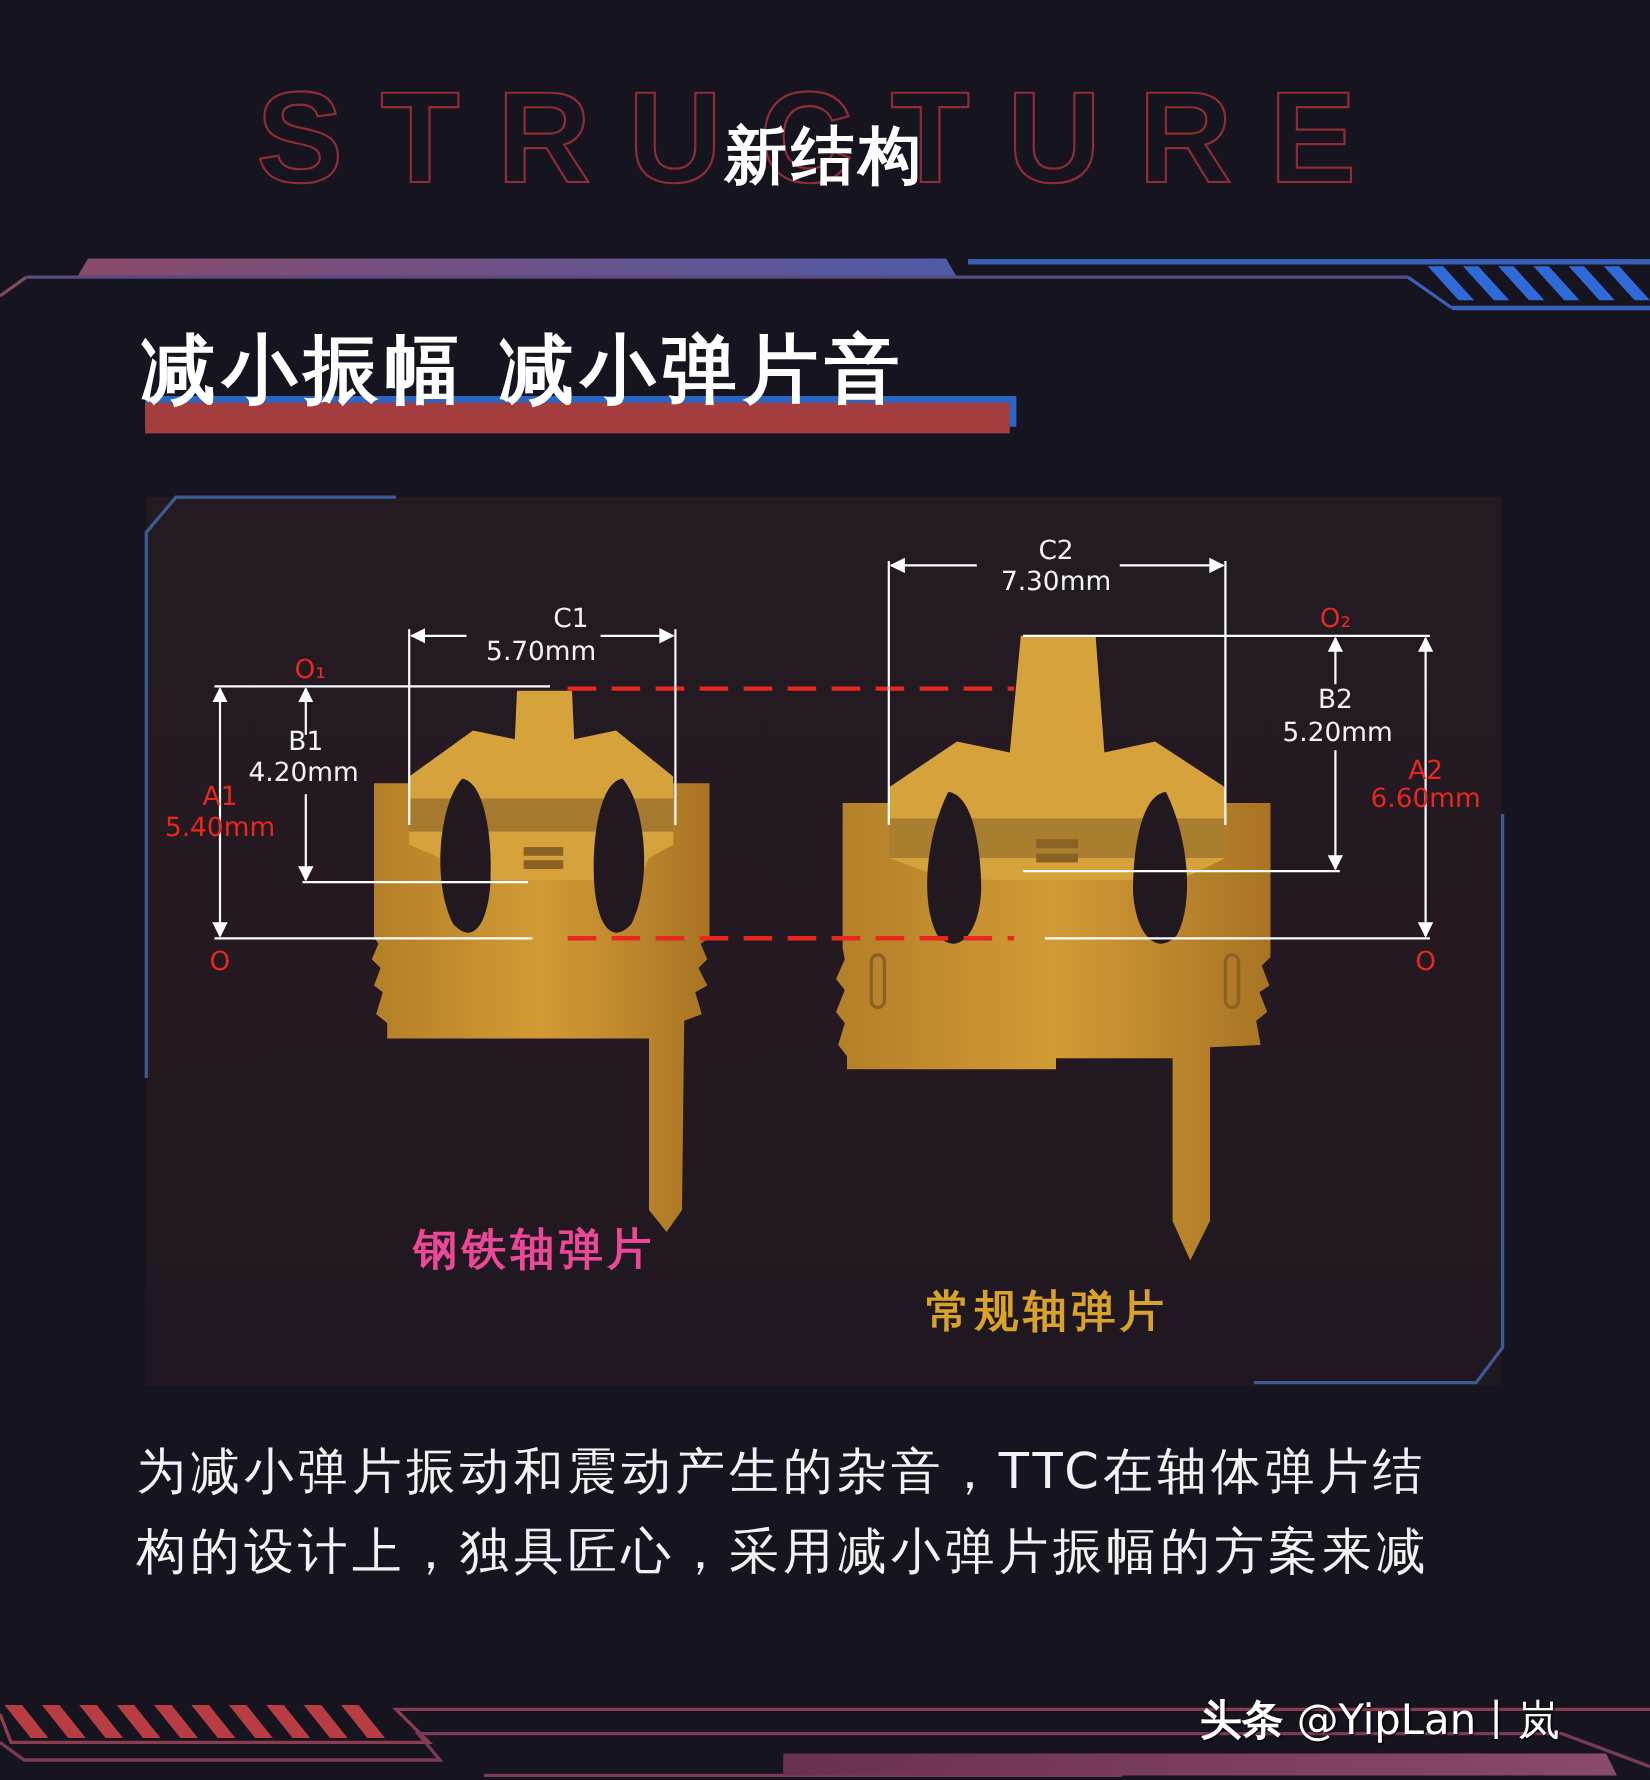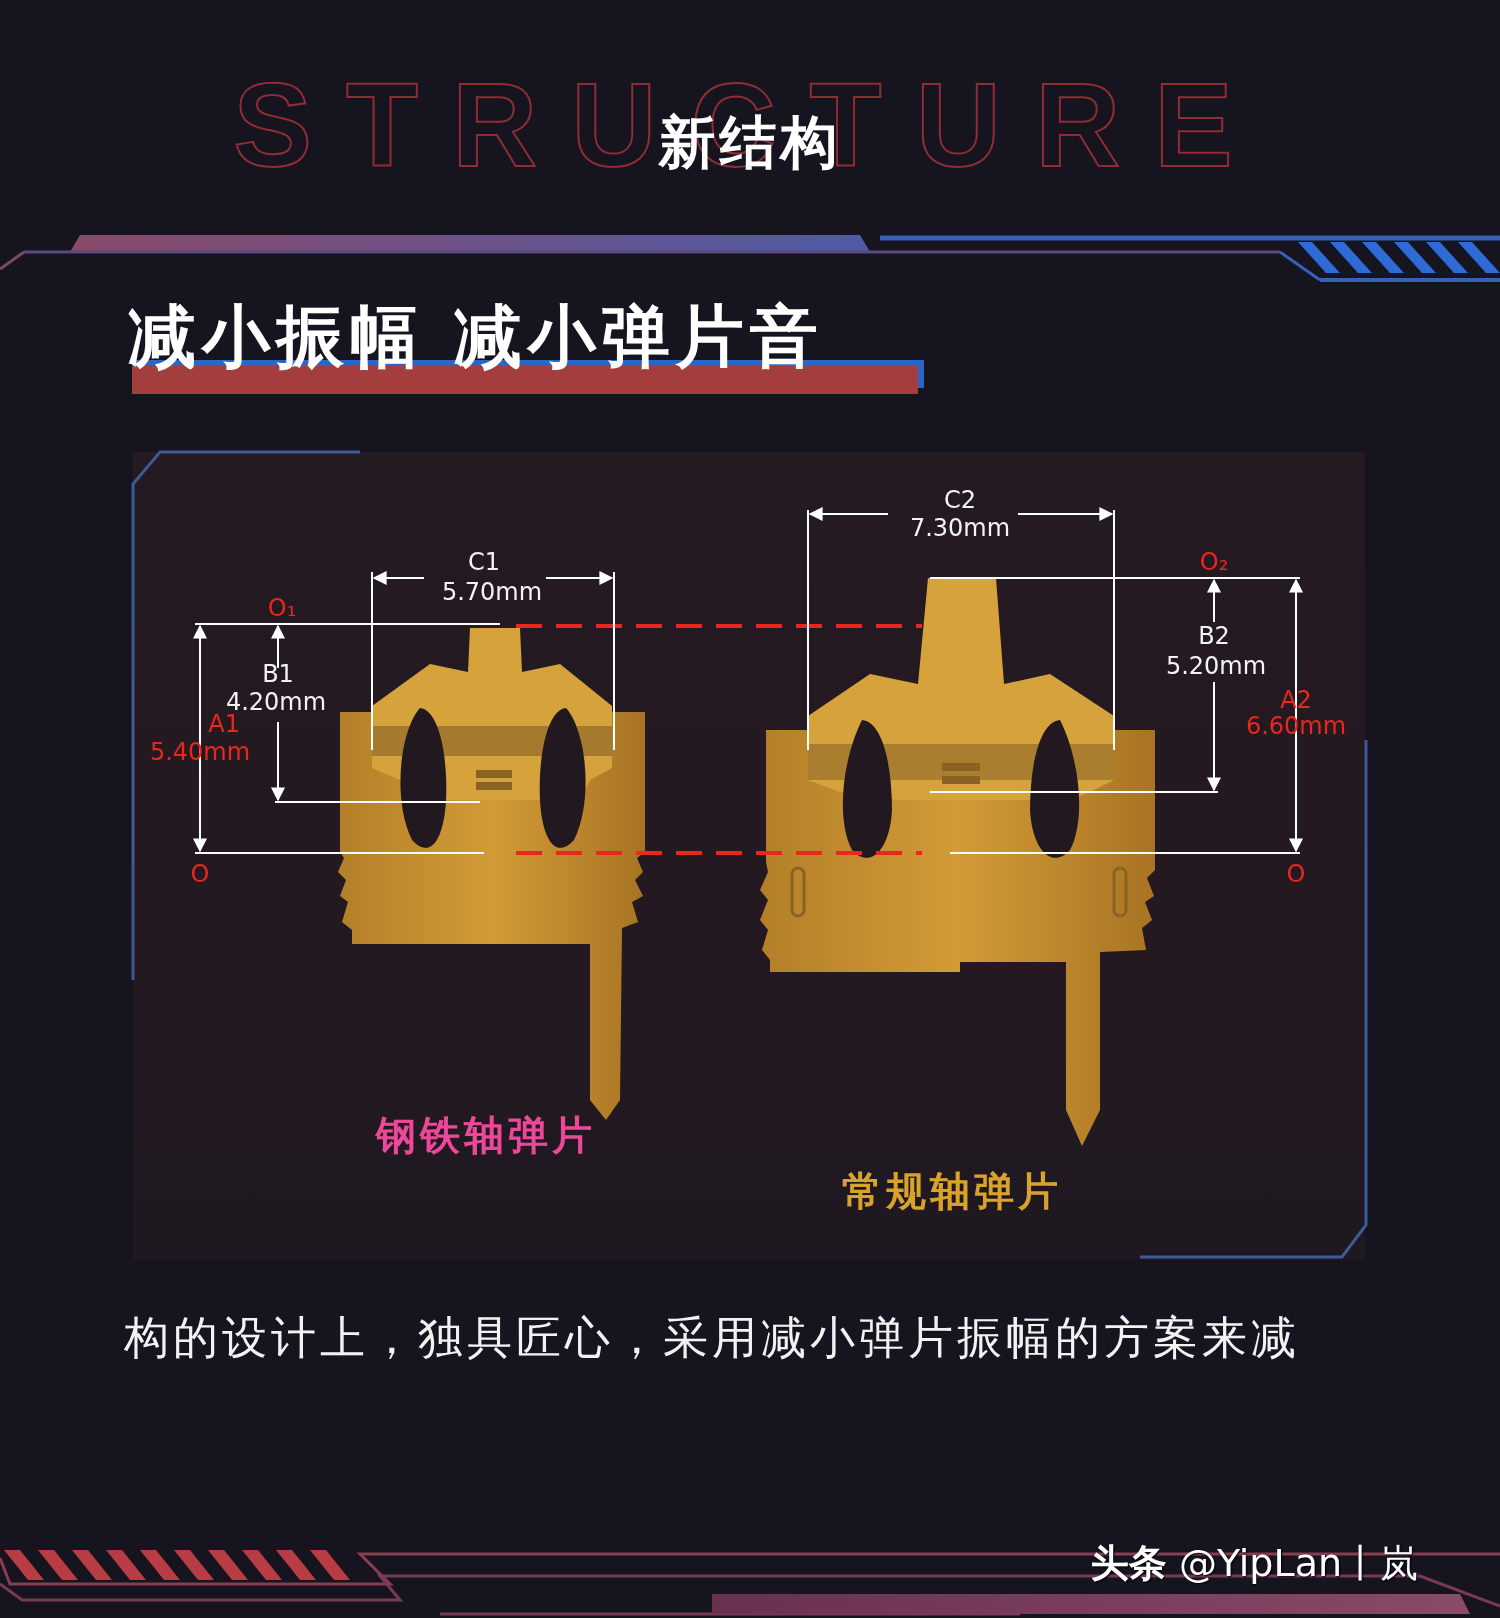--- a/index.html
+++ b/index.html
@@ -115,42 +115,43 @@
     <line x1="1296" y1="580" x2="1296" y2="851" marker-start="url(#arr)" marker-end="url(#arr)"></line>
     <line x1="1214" y1="580" x2="1214" y2="622" marker-start="url(#arr)"></line>
     <line x1="1214" y1="682" x2="1214" y2="790" marker-end="url(#arr)"></line>
     <line x1="808" y1="510" x2="808" y2="750"></line>
     <line x1="1114" y1="510" x2="1114" y2="750"></line>
     <line x1="810" y1="514" x2="888" y2="514" marker-start="url(#arr)"></line>
     <line x1="1018" y1="514" x2="1112" y2="514" marker-end="url(#arr)"></line>
   </g>
 </svg>
 
-<div class="abs label" style="left:444px;top:548px;width:80px;">C1</div>
+<div class="abs label" style="left:479px;top:548px;width:80px;">C1</div>
 <div class="abs label" style="left:430px;top:578px;width:124px;">5.70mm</div>
 <div class="abs label red" style="left:262px;top:594px;width:40px;">O₁</div>
 <div class="abs label" style="left:238px;top:660px;width:80px;">B1</div>
 <div class="abs label" style="left:214px;top:688px;width:124px;">4.20mm</div>
-<div class="abs label red" style="left:160px;top:710px;width:80px;text-align:right;">A1</div>
+<div class="abs label red" style="left:160px;top:710px;width:80px;">A1</div>
 <div class="abs label red" style="left:138px;top:738px;width:124px;">5.40mm</div>
 <div class="abs label red" style="left:180px;top:860px;width:40px;">O</div>
 
 <div class="abs label" style="left:920px;top:486px;width:80px;">C2</div>
 <div class="abs label" style="left:898px;top:514px;width:124px;">7.30mm</div>
 <div class="abs label red" style="left:1194px;top:548px;width:40px;">O₂</div>
 <div class="abs label" style="left:1174px;top:622px;width:80px;">B2</div>
 <div class="abs label" style="left:1154px;top:652px;width:124px;">5.20mm</div>
 <div class="abs label red" style="left:1256px;top:686px;width:80px;">A2</div>
 <div class="abs label red" style="left:1234px;top:712px;width:124px;">6.60mm</div>
 <div class="abs label red" style="left:1276px;top:860px;width:40px;">O</div>
 
 <div class="abs cap" style="left:376px;top:1108px;color:#ec4899;">钢铁轴弹片</div>
 <div class="abs cap" style="left:842px;top:1164px;color:#d9a22a;">常规轴弹片</div>
 
 <div class="abs para">
+  <div>为减小弹片振动和震动产生的杂音，TTC在轴体弹片结</div>
   <div>构的设计上，独具匠心，采用减小弹片振幅的方案来减</div>
 </div>
 
 <svg class="abs" style="left:0;top:1540px;" width="1500" height="78">
   <defs>
     <linearGradient id="bg2" x1="0" x2="1">
       <stop offset="0" stop-color="#6a3050"></stop>
       <stop offset="1" stop-color="#8a4a6a"></stop>
     </linearGradient>
   </defs>

